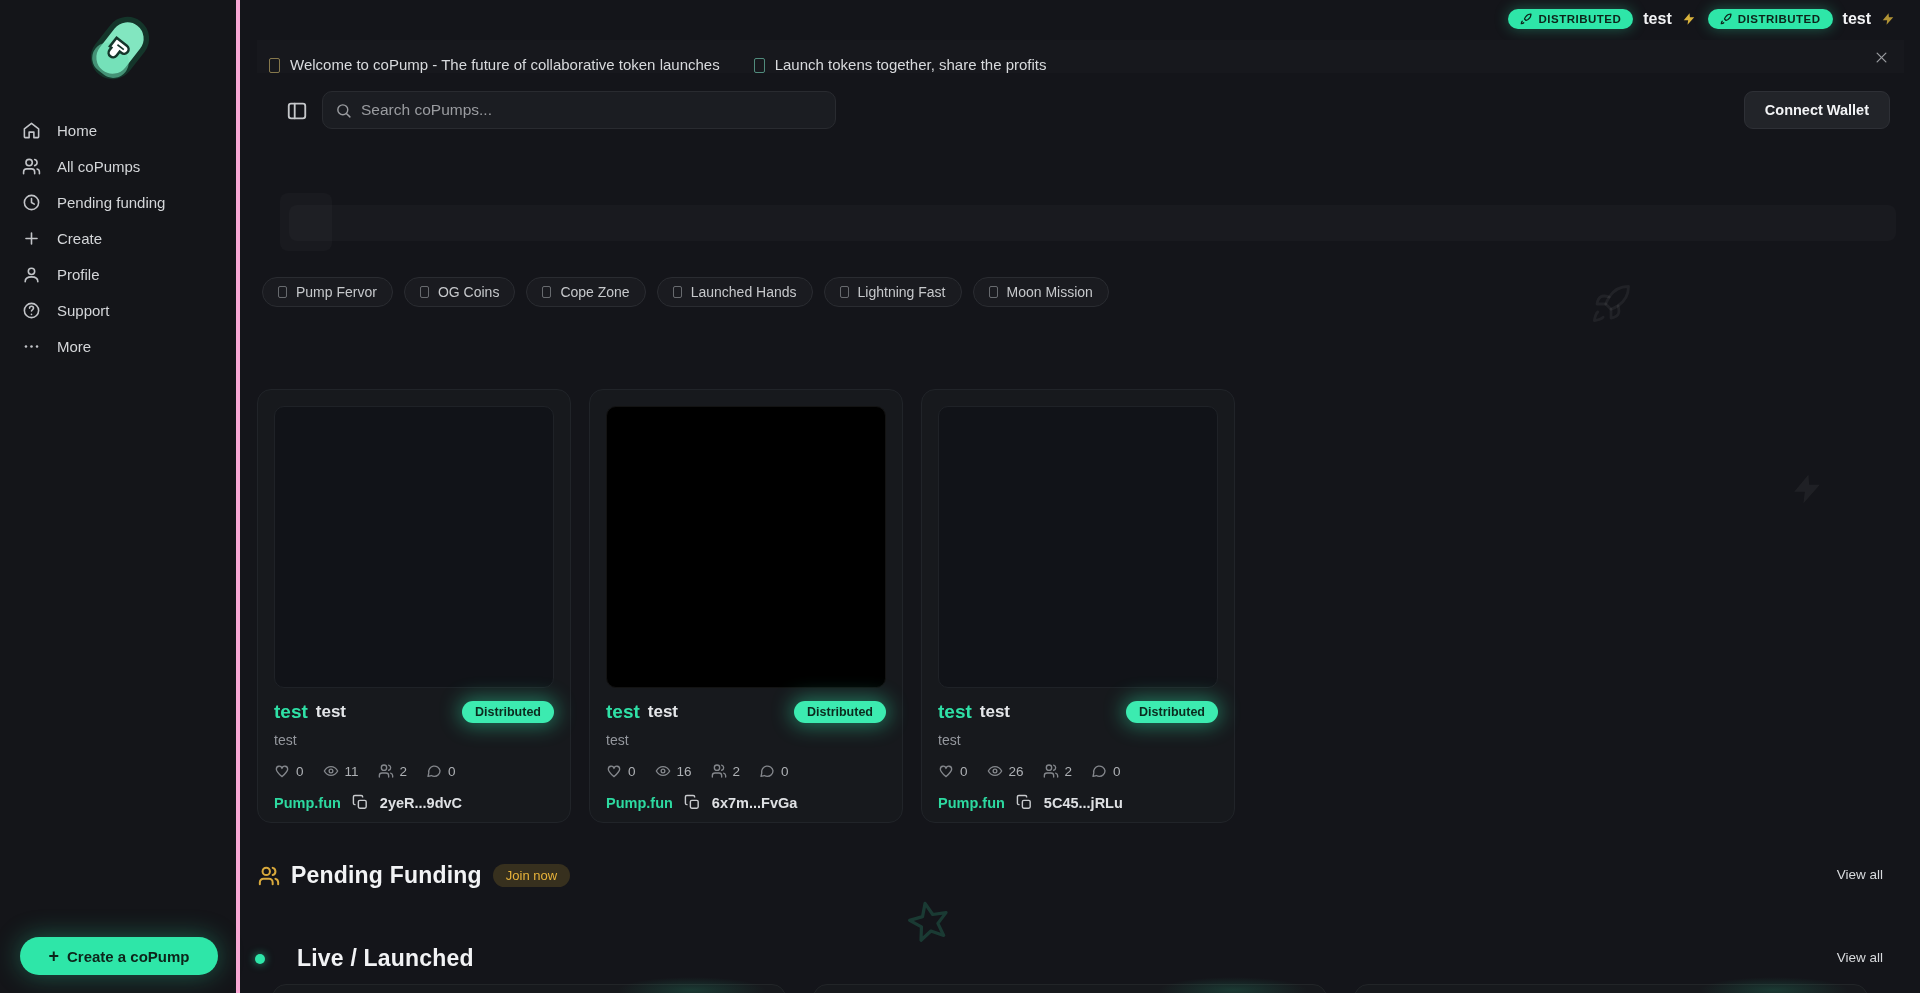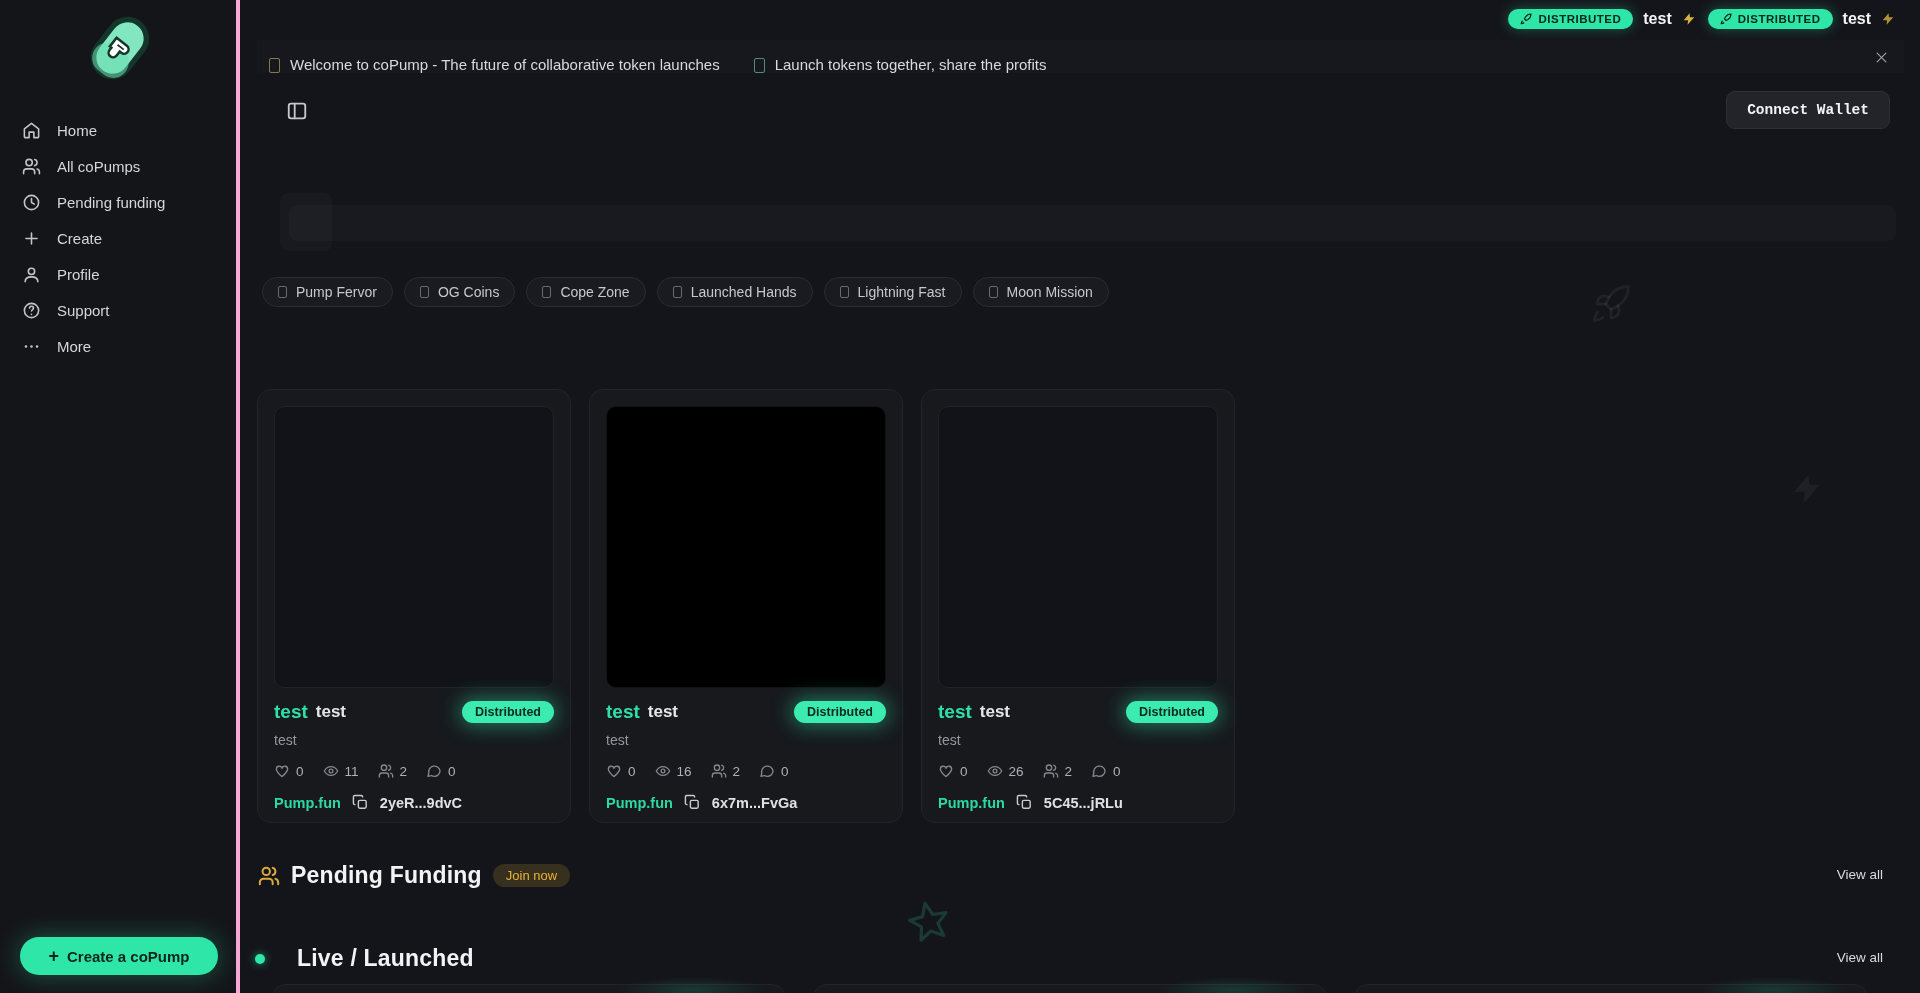--- a/index.html
+++ b/index.html
@@ -84,21 +84,21 @@
   .search-box input {
     background:transparent; border:none; outline:none;
     color:#e9eaec; font-size:15.5px; width:100%;
     font-family:"Liberation Sans", sans-serif;
   }
   .search-box input::placeholder { color:#9a9ca0; }
   .connect-wallet {
     position:absolute; right:30px; top:91px; height:38px; padding:0 20px;
     background:#222429; border:1px solid #2e3036; border-radius:9px;
     color:#f2f3f5; font-size:14.5px; font-weight:bold; cursor:pointer;
-    font-family:Liberation Mono, monospace;
+    font-family:Liberation Sans, sans-serif;
   }
 
   .hero-band {
     position:absolute; left:49px; right:24px; top:205px; height:36px;
     background:rgba(255,255,255,.022); border-radius:8px;
   }
   .hero-band .chunk {
     position:absolute; left:-9px; top:-12px; width:52px; height:58px;
     background:rgba(255,255,255,.022); border-radius:8px;
   }
@@ -308,20 +308,27 @@
           </svg>
       </span>
     </div>
 
     <span class="panel-toggle">
       <svg width="22" height="22" viewBox="0 0 24 24" fill="none" stroke="currentColor" stroke-width="2" stroke-linecap="round" stroke-linejoin="round">
           <rect x="3" y="4" width="18" height="16" rx="2.5"></rect>
           <line x1="9.5" y1="4" x2="9.5" y2="20"></line>
         </svg>
     </span>
+    <div class="search-box">
+      <svg width="17" height="17" viewBox="0 0 24 24" fill="none" stroke="currentColor" stroke-width="2" stroke-linecap="round">
+          <circle cx="11" cy="11" r="7"></circle>
+          <line x1="16.5" y1="16.5" x2="21" y2="21"></line>
+        </svg>
+      <input type="text" placeholder="Search coPumps..." style="">
+    </div>
     <button class="connect-wallet">Connect Wallet</button>
 
     <div class="hero-band">
         <div class="chunk"></div>
       </div>
 
     <div class="chips">
 
         <span class="chip">
           <span class="tofu small"></span>

